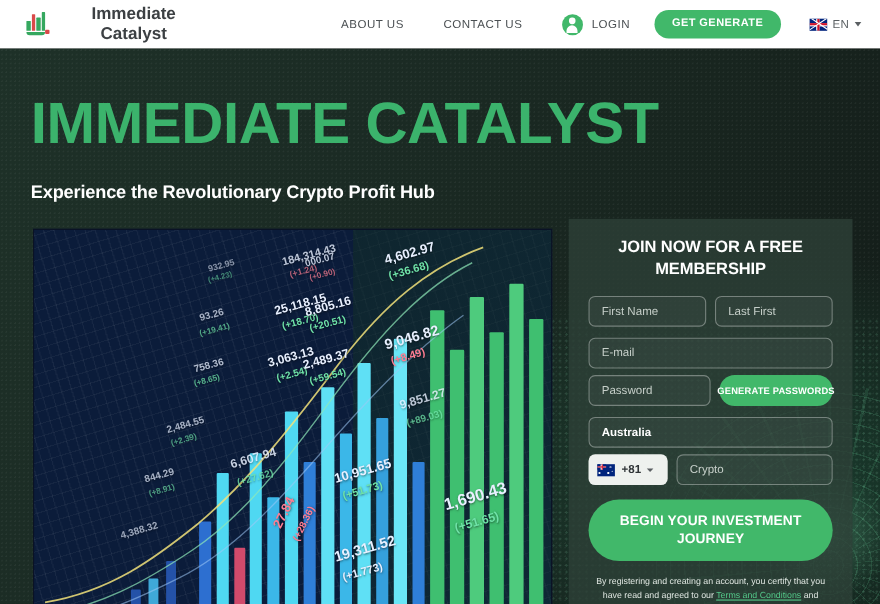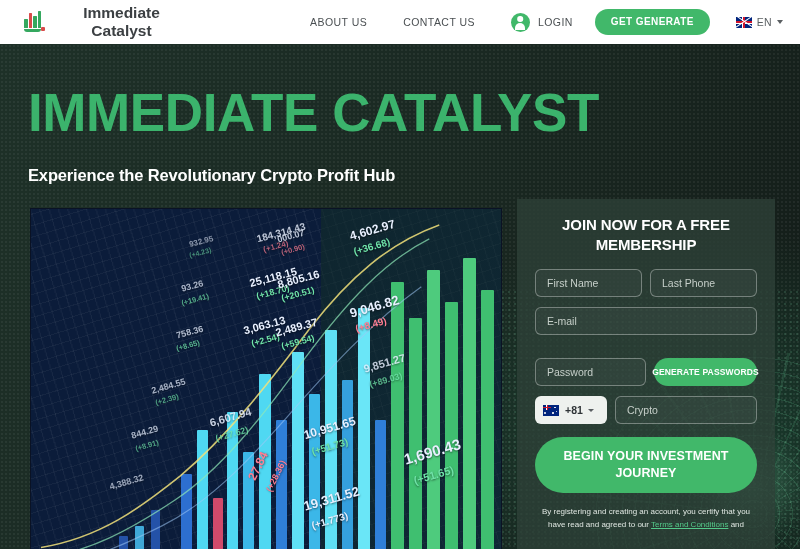--- a/index.html
+++ b/index.html
@@ -170,21 +170,21 @@
     height: 28px; width: 100%;
     display: flex; align-items: center;
     padding: 0 11px;
     font-size: 10.5px; color: #ffffff;
     font-family: "Liberation Sans", sans-serif;
     cursor: text;
   }
   .fld.ph { color: #c6cfc9; }
   .row { display: flex; gap: 8px; margin-bottom: 10px; }
   .row > * { flex: 1 1 0; min-width: 0; }
-  .mb { margin-bottom: 23px; }
+  .mb { margin-bottom: 6px; }
 
   .gen-btn {
     flex: 0 0 103px; height: 28px; border-radius: 14px;
     background: #41b86a; color: #fff;
     font-size: 8.5px; font-weight: bold; letter-spacing: .15px;
     display: flex; align-items: center; justify-content: center;
     cursor: pointer; white-space: nowrap;
   }
 
   .phone-row { display: flex; gap: 8px; margin-bottom: 13px; }
@@ -351,32 +351,35 @@
         <span style="left:372px;top:234px;font-size:15px; transform:rotate(-16deg);">1,690.43</span>
         <span class="chg" style="left:382px;top:260px;font-size:11px; transform:rotate(-16deg);">(+51.65)</span>
       </div>
     </div>
 
     <div class="form-panel">
       <div class="form-title">JOIN NOW FOR A FREE MEMBERSHIP</div>
 
       <div class="row">
         <div class="fld ph">First Name</div>
-        <div class="fld ph">Last Phone</div>
+        <div class="fld ph">Last First</div>
       </div>
 
       <div class="mb">
         <div class="fld ph">E-mail</div>
       </div>
 
       <div class="row">
         <div class="fld ph">Password</div>
         <div class="gen-btn">GENERATE PASSWORDS</div>
       </div>
 
+      <div class="mb">
+        <div class="fld" style="font-weight:bold;">Australia</div>
+      </div>
 
       <div class="phone-row">
         <div class="cc-box">
           <span class="flag-au">
             <i style="left:0;top:0;width:8px;height:5.5px;background:#00247d;"></i>
             <i style="left:0;top:2.2px;width:8px;height:1.2px;background:#fff;"></i>
             <i style="left:3.4px;top:0;width:1.2px;height:5.5px;background:#fff;"></i>
             <i style="left:0;top:2.45px;width:8px;height:.7px;background:#cf142b;"></i>
             <i style="left:3.65px;top:0;width:.7px;height:5.5px;background:#cf142b;"></i>
             <i style="left:1px;top:7px;width:2.4px;height:2.4px;background:#fff;border-radius:50%;"></i>

